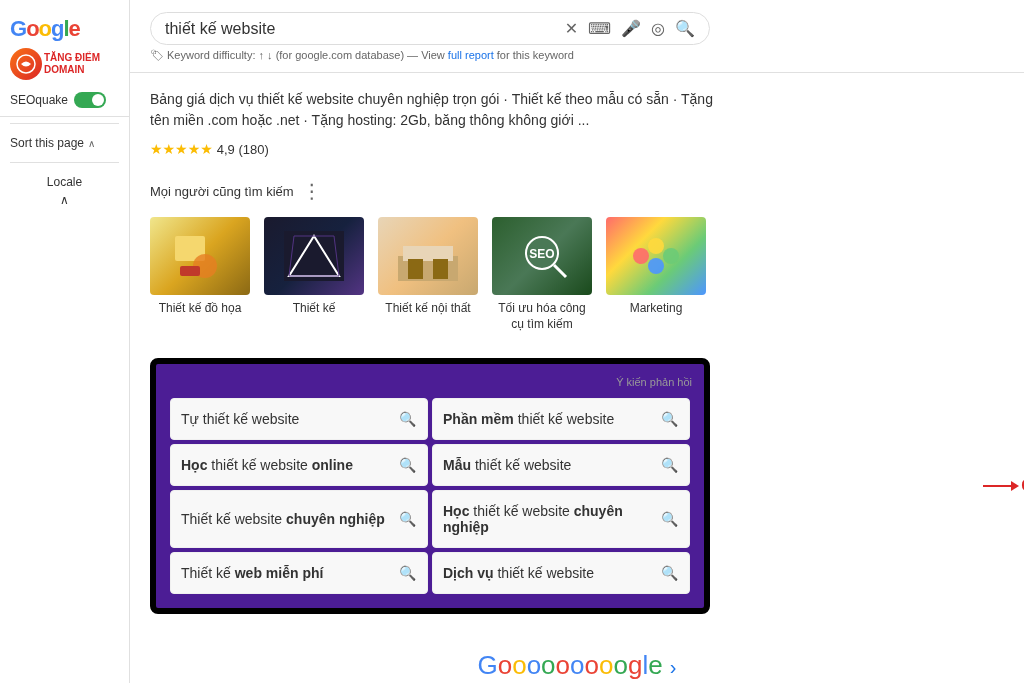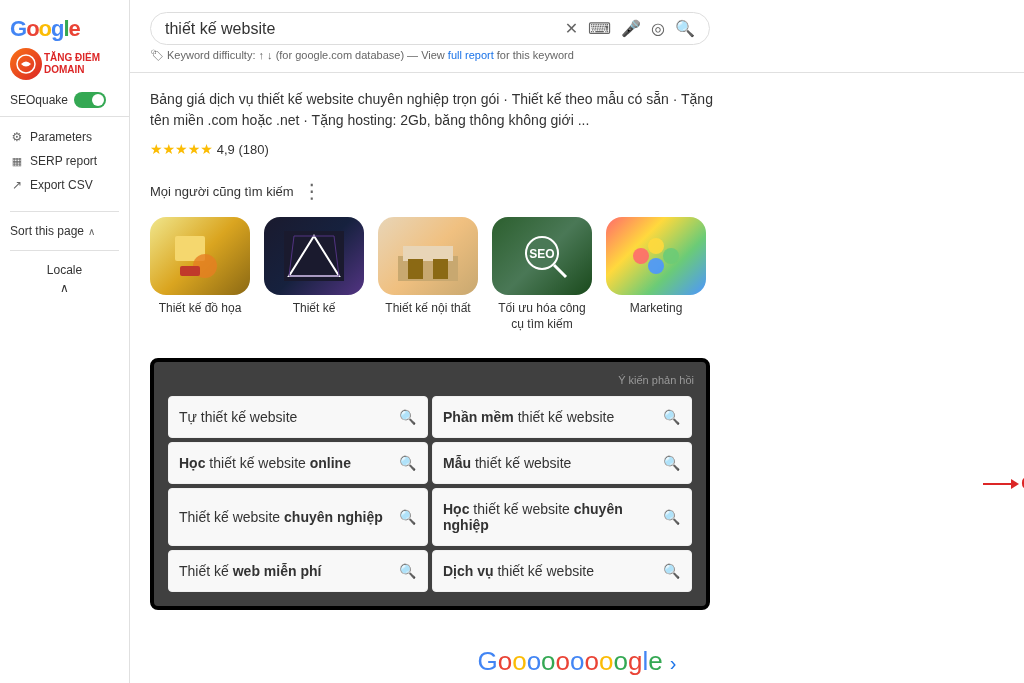--- a/index.html
+++ b/index.html
@@ -254,21 +254,21 @@
     .image-card {
       display: flex;
       flex-direction: column;
       align-items: center;
       width: 100px;
       cursor: pointer;
     }
     .card-img {
       width: 100px;
       height: 78px;
-      border-radius: 16px;
+      border-radius: 4px;
       overflow: hidden;
       background: #e0e0e0;
       margin-bottom: 6px;
       display: flex;
       align-items: center;
       justify-content: center;
       font-size: 28px;
     }
     .card-img.img1 { background: linear-gradient(135deg, #f0e68c, #daa520, #8b6914); }
     .card-img.img2 { background: linear-gradient(135deg, #1a1a2e, #16213e, #533483); }
@@ -282,24 +282,24 @@
       text-align: center;
       line-height: 1.3;
     }
     
     
     .suggest-wrapper {
       position: relative;
       margin: 16px 0;
     }
     .suggest-box {
-      border: 4px solid #000000;
+      border: 6px solid #000000;
       border-radius: 8px;
       padding: 12px;
-      background: #404040;
+      background: #4c1d95;
       max-width: 560px;
     }
     .suggest-header {
       text-align: right;
       font-size: 11px;
       color: #999;
       margin-bottom: 8px;
     }
     .suggest-grid {
       display: grid;
@@ -420,34 +420,20 @@
       </svg>
     </div>
     <div class="brand-text">TĂNG ĐIỂM<br>DOMAIN</div>
   </div>
 
   <div class="seoquake-row">
     <span class="seoquake-label">SEOquake</span>
     <div class="toggle"></div>
   </div>
 
-  <div class="sidebar-menu">
-    <div class="sidebar-item">
-      <div class="sidebar-icon gear-icon"></div>
-      <span>Parameters</span>
-    </div>
-    <div class="sidebar-item">
-      <div class="sidebar-icon table-icon"></div>
-      <span>SERP report</span>
-    </div>
-    <div class="sidebar-item">
-      <div class="sidebar-icon export-icon"></div>
-      <span>Export CSV</span>
-    </div>
-  </div>
 
   <div class="sidebar-divider"></div>
 
   <div class="sort-section">
     <div class="sort-label">
       <span>Sort this page</span>
       <span class="chevron">∧</span>
     </div>
   </div>
 

